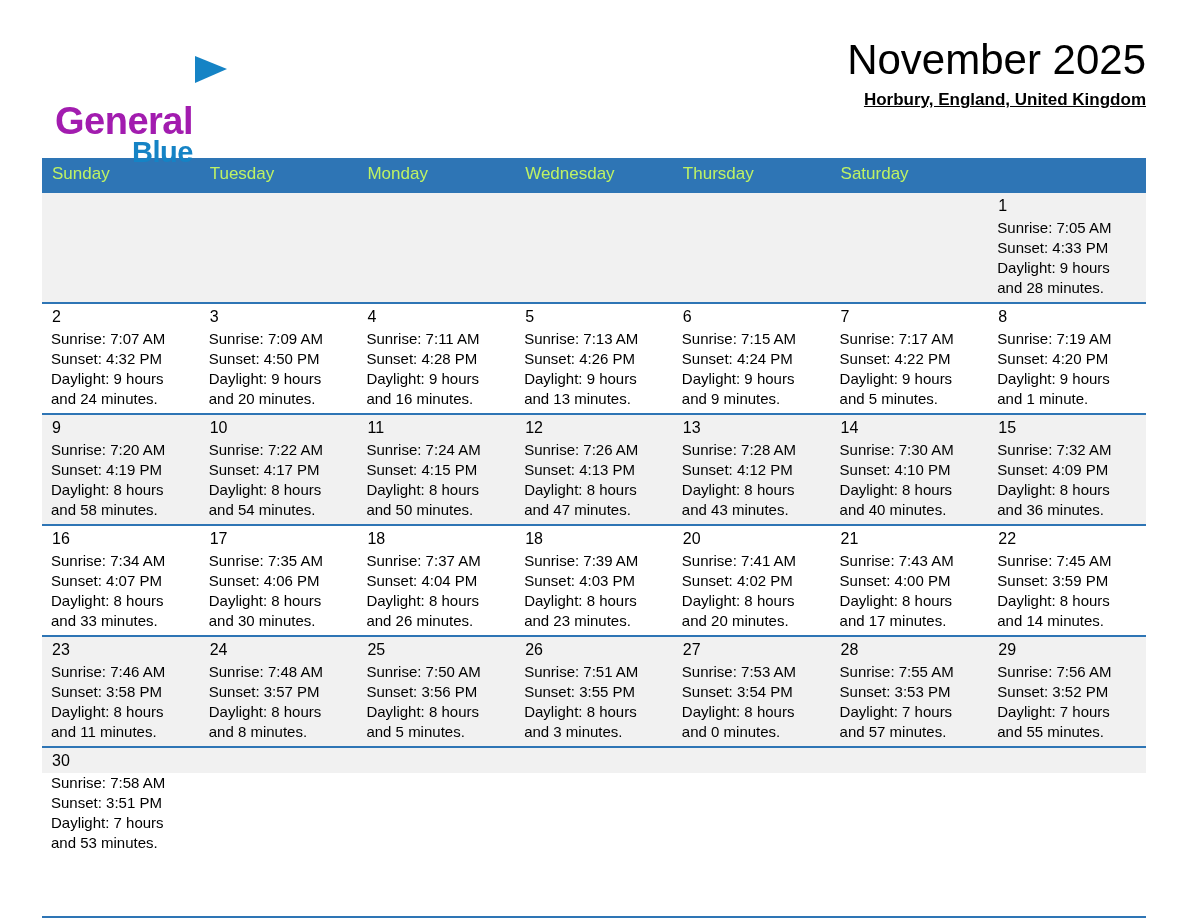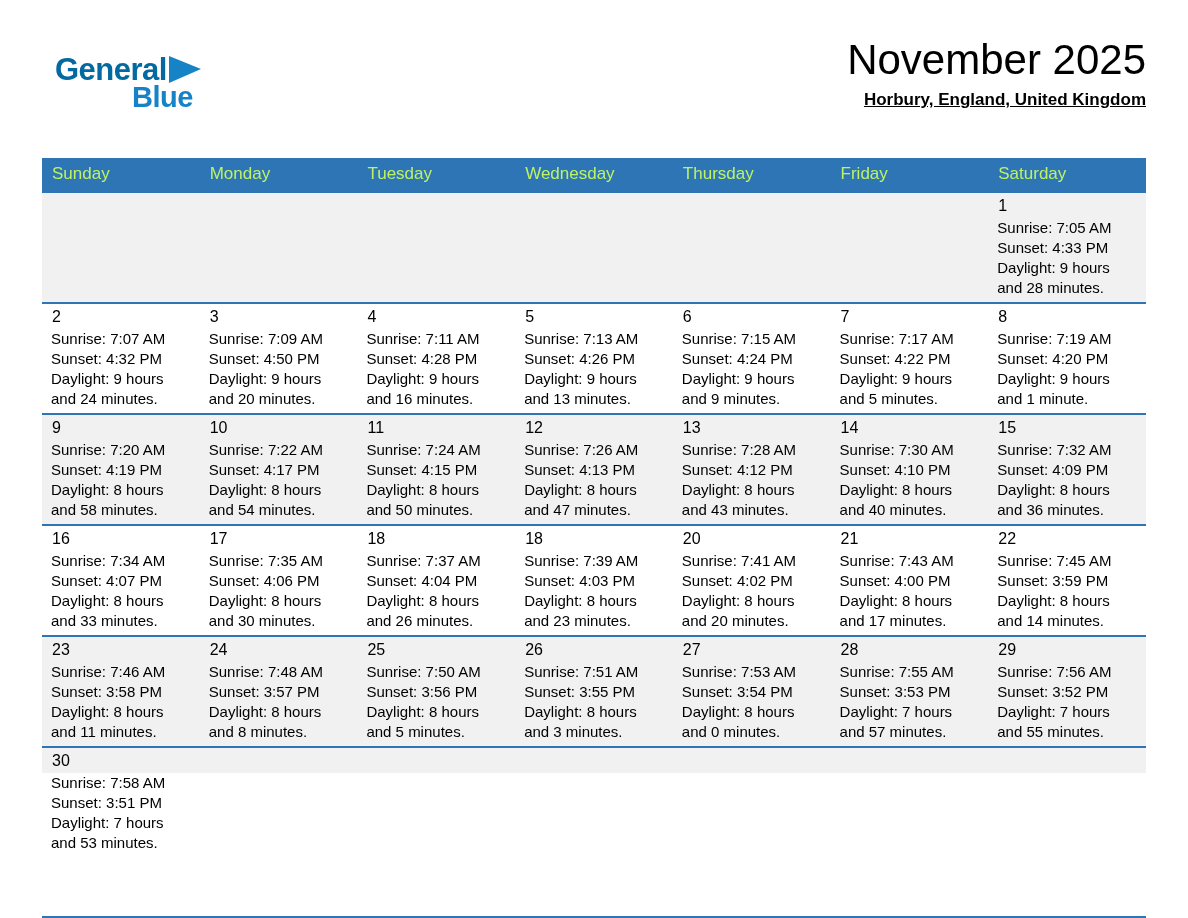--- a/index.html
+++ b/index.html
@@ -10,21 +10,21 @@
   }
   *{box-sizing:border-box;}
   html,body{margin:0;padding:0;background:#fff;}
   body{font-family:"Liberation Sans", sans-serif;color:#000;}
   .page{width:1188px;height:918px;position:relative;overflow:hidden;background:#fff;}
 
   
   .top{height:158px;padding:36px 42px 0 55px;display:flex;align-items:flex-start;justify-content:space-between;}
   .logo{padding-top:18px;line-height:1;}
   .logo-line1{display:flex;align-items:flex-start;}
-  .logo-general{font-size:31px;font-weight:bold;color:#0369a1;letter-spacing:-0.5px;}
+  .logo-general{font-size:38px;font-weight:bold;color:#a21caf;letter-spacing:-0.5px;margin-top:48px;}
   .logo-flag{margin-left:2px;margin-top:2px;}
   .logo-blue{font-size:29px;font-weight:bold;color:var(--logo-blue);margin-left:77px;margin-top:-2px;letter-spacing:-0.5px;}
   .titles{text-align:right;}
   .titles h1{margin:0;font-size:42px;font-weight:400;line-height:1.15;}
   .titles h2{margin:6px 0 0;font-size:17px;font-weight:700;line-height:1.2;text-decoration:underline;}
 
   
   .calendar{margin:0 42px;}
   .weekday-row{display:grid;grid-template-columns:repeat(7,1fr);background:var(--header-bg);color:#bef264;}
   .weekday-row span{font-size:17px;padding:6px 0 7px 10px;}
@@ -55,25 +55,24 @@
     </div>
     <div class="titles">
       <h1>November 2025</h1>
       <h2>Horbury, England, United Kingdom</h2>
     </div>
   </div>
 
   <div class="calendar">
     <div class="weekday-row">
       <span>Sunday</span>
+      <span>Tuesday</span>
       <span>Monday</span>
-      <span>Tuesday</span>
       <span>Wednesday</span>
       <span>Thursday</span>
-      <span>Friday</span>
       <span>Saturday</span>
     </div>
     <div id="weeks">
         <div class="week">
           <div class="cell"></div>
           <div class="cell"></div>
           <div class="cell"></div>
           <div class="cell"></div>
           <div class="cell"></div>
           <div class="cell"></div>

